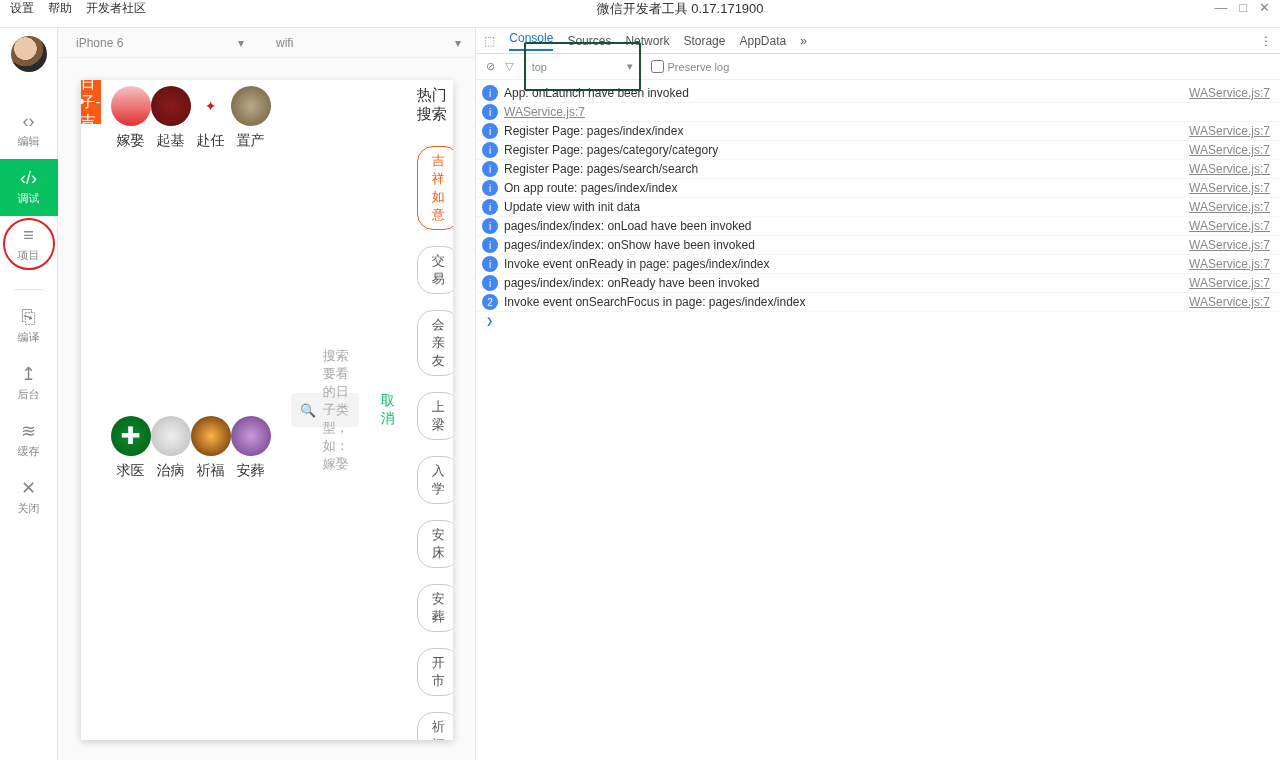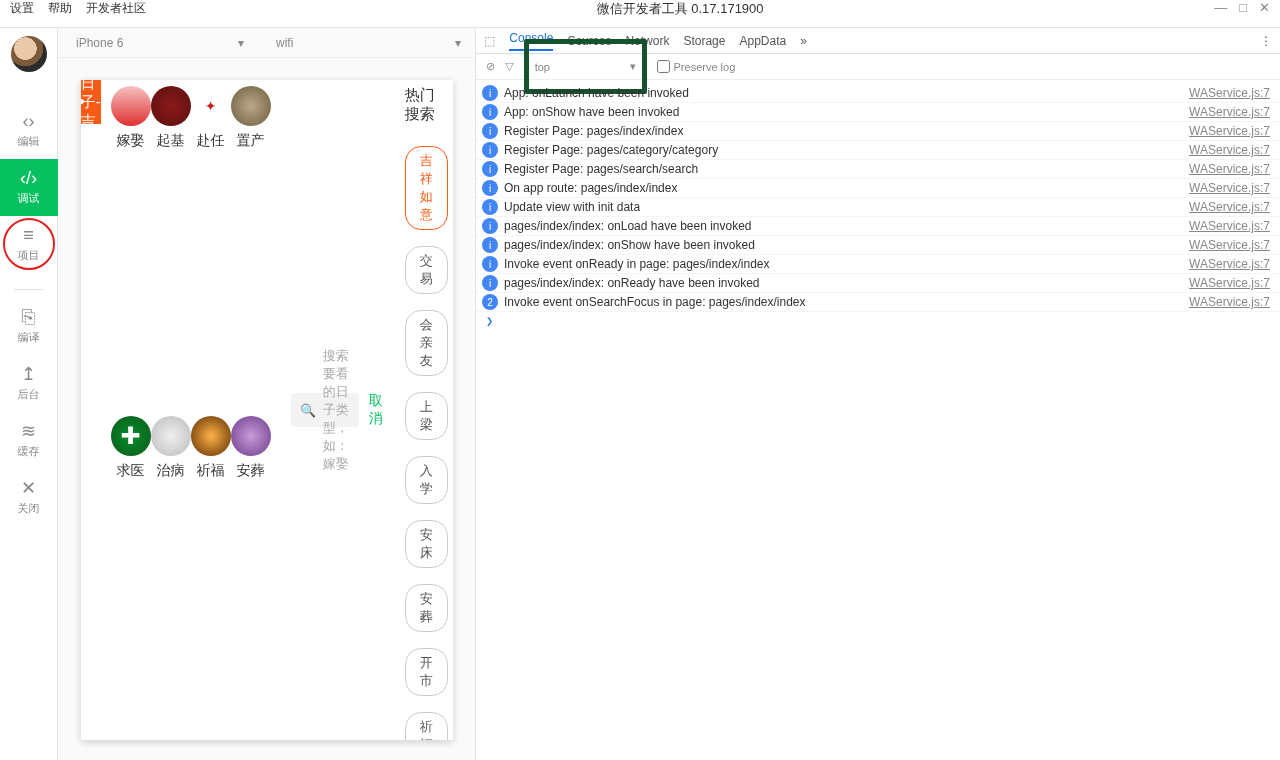--- a/index.html
+++ b/index.html
@@ -33,36 +33,36 @@
 .seal { color: #cc1d1d; font-size: 28px; font-weight: bold; font-style: italic; line-height: 1; }
 .moving { color: #cc1d1d; font-size: 22px; font-weight: bold; margin-top: 44px; letter-spacing: 2px; }
 .pager { position: absolute; bottom: 6px; left: 50%; transform: translateX(-50%); display: flex; gap: 6px; }
 .pager span { width: 7px; height: 7px; border-radius: 50%; background: #d6d6d6; }
 .pager span.on { background: #333; }
 .grid { display: grid; grid-template-columns: repeat(4,1fr); padding: 6px 10px 2px; row-gap: 8px; }
 .gitem { display: flex; flex-direction: column; align-items: center; gap: 6px; font-size: 14px; color: #333; }
 .gic { width: 40px; height: 40px; border-radius: 50%; }
 .searchbar { display: flex; align-items: center; margin: 8px 10px; gap: 10px; }
 .searchbox { flex: 1; height: 34px; background: #f3f3f3; border-radius: 4px; display: flex; align-items: center; padding: 0 10px; color: #aaa; font-size: 13px; gap: 6px; }
-.cancel { color: #07c160; font-size: 14px; }
+.cancel { color: #07c160; font-size: 14px; margin-left: 12px; }
 .hot { padding: 6px 12px; }
 .hot h4 { font-size: 15px; font-weight: normal; color: #333; margin-bottom: 22px; }
 .tags { display: flex; flex-wrap: wrap; gap: 16px; }
 .tag { padding: 5px 14px; border: 1px solid #ccc; border-radius: 16px; font-size: 13px; color: #555; }
 .tag.hl { border-color: #fa5a14; color: #fa5a14; }
 .tabbar { margin-top: auto; height: 56px; border-top: 1px solid #eee; display: flex; }
 .tabbar .tab { flex: 1; display: flex; flex-direction: column; align-items: center; justify-content: center; gap: 2px; font-size: 12px; color: #999; }
 .tabbar .tab.active { color: #fa5a14; }
 .tabbar .tic { font-size: 18px; }
 .devtools { flex: 1; display: flex; flex-direction: column; }
 .dt-tabs { height: 26px; display: flex; align-items: center; border-bottom: 1px solid #ddd; padding: 0 8px; gap: 14px; color: #555; font-size: 12px; }
 .dt-tabs .t.active { color: #1a73e8; border-bottom: 2px solid #1a73e8; padding-bottom: 4px; margin-bottom: -1px; }
 .dt-tabs .sp { flex: 1; }
 .dt-filter { height: 26px; display: flex; align-items: center; gap: 10px; padding: 0 10px; border-bottom: 1px solid #eee; color: #888; font-size: 11px; }
-.dt-filter .top { border: 5px solid #14532d; padding: 16px 6px; border-radius: 2px; display: flex; align-items: center; gap: 80px; }
+.dt-filter .top { border: 2px solid #14532d; padding: 16px 6px; border-radius: 2px; display: flex; align-items: center; gap: 80px; }
 .log { flex: 1; padding: 4px 0; overflow: auto; font-family: Menlo, Consolas, monospace; font-size: 12px; }
 .logrow { display: flex; align-items: center; padding: 1px 10px 1px 6px; border-bottom: 1px solid #f5f5f5; }
 .logrow .b { width: 16px; height: 16px; border-radius: 50%; background: #4285f4; color: #fff; font-size: 10px; display: flex; align-items: center; justify-content: center; margin-right: 6px; flex-shrink: 0; font-family: Arial; }
 .logrow .b.num { background: #4285f4; }
 .logrow .m { flex: 1; color: #333; }
 .logrow .src { color: #888; text-decoration: underline; }
 .prompt { color: #367cf1; padding: 2px 10px; font-family: monospace; }
 </style>
 </head>
 <body>
@@ -225,21 +225,20 @@
           </label>
       </div>
       <div class="log" id="log">
           <div class="logrow">
             <span class="b">i</span>
             <span class="m">App: onLaunch have been invoked</span>
             <span class="src">WAService.js:7</span>
           </div>
           <div class="logrow">
             <span class="b">i</span>
-            <span class="m">App: onShow have been invoked</span>
             <span class="src">WAService.js:7</span>
           </div>
           <div class="logrow">
             <span class="b">i</span>
             <span class="m">Register Page: pages/index/index</span>
             <span class="src">WAService.js:7</span>
           </div>
           <div class="logrow">
             <span class="b">i</span>
             <span class="m">Register Page: pages/category/category</span>

